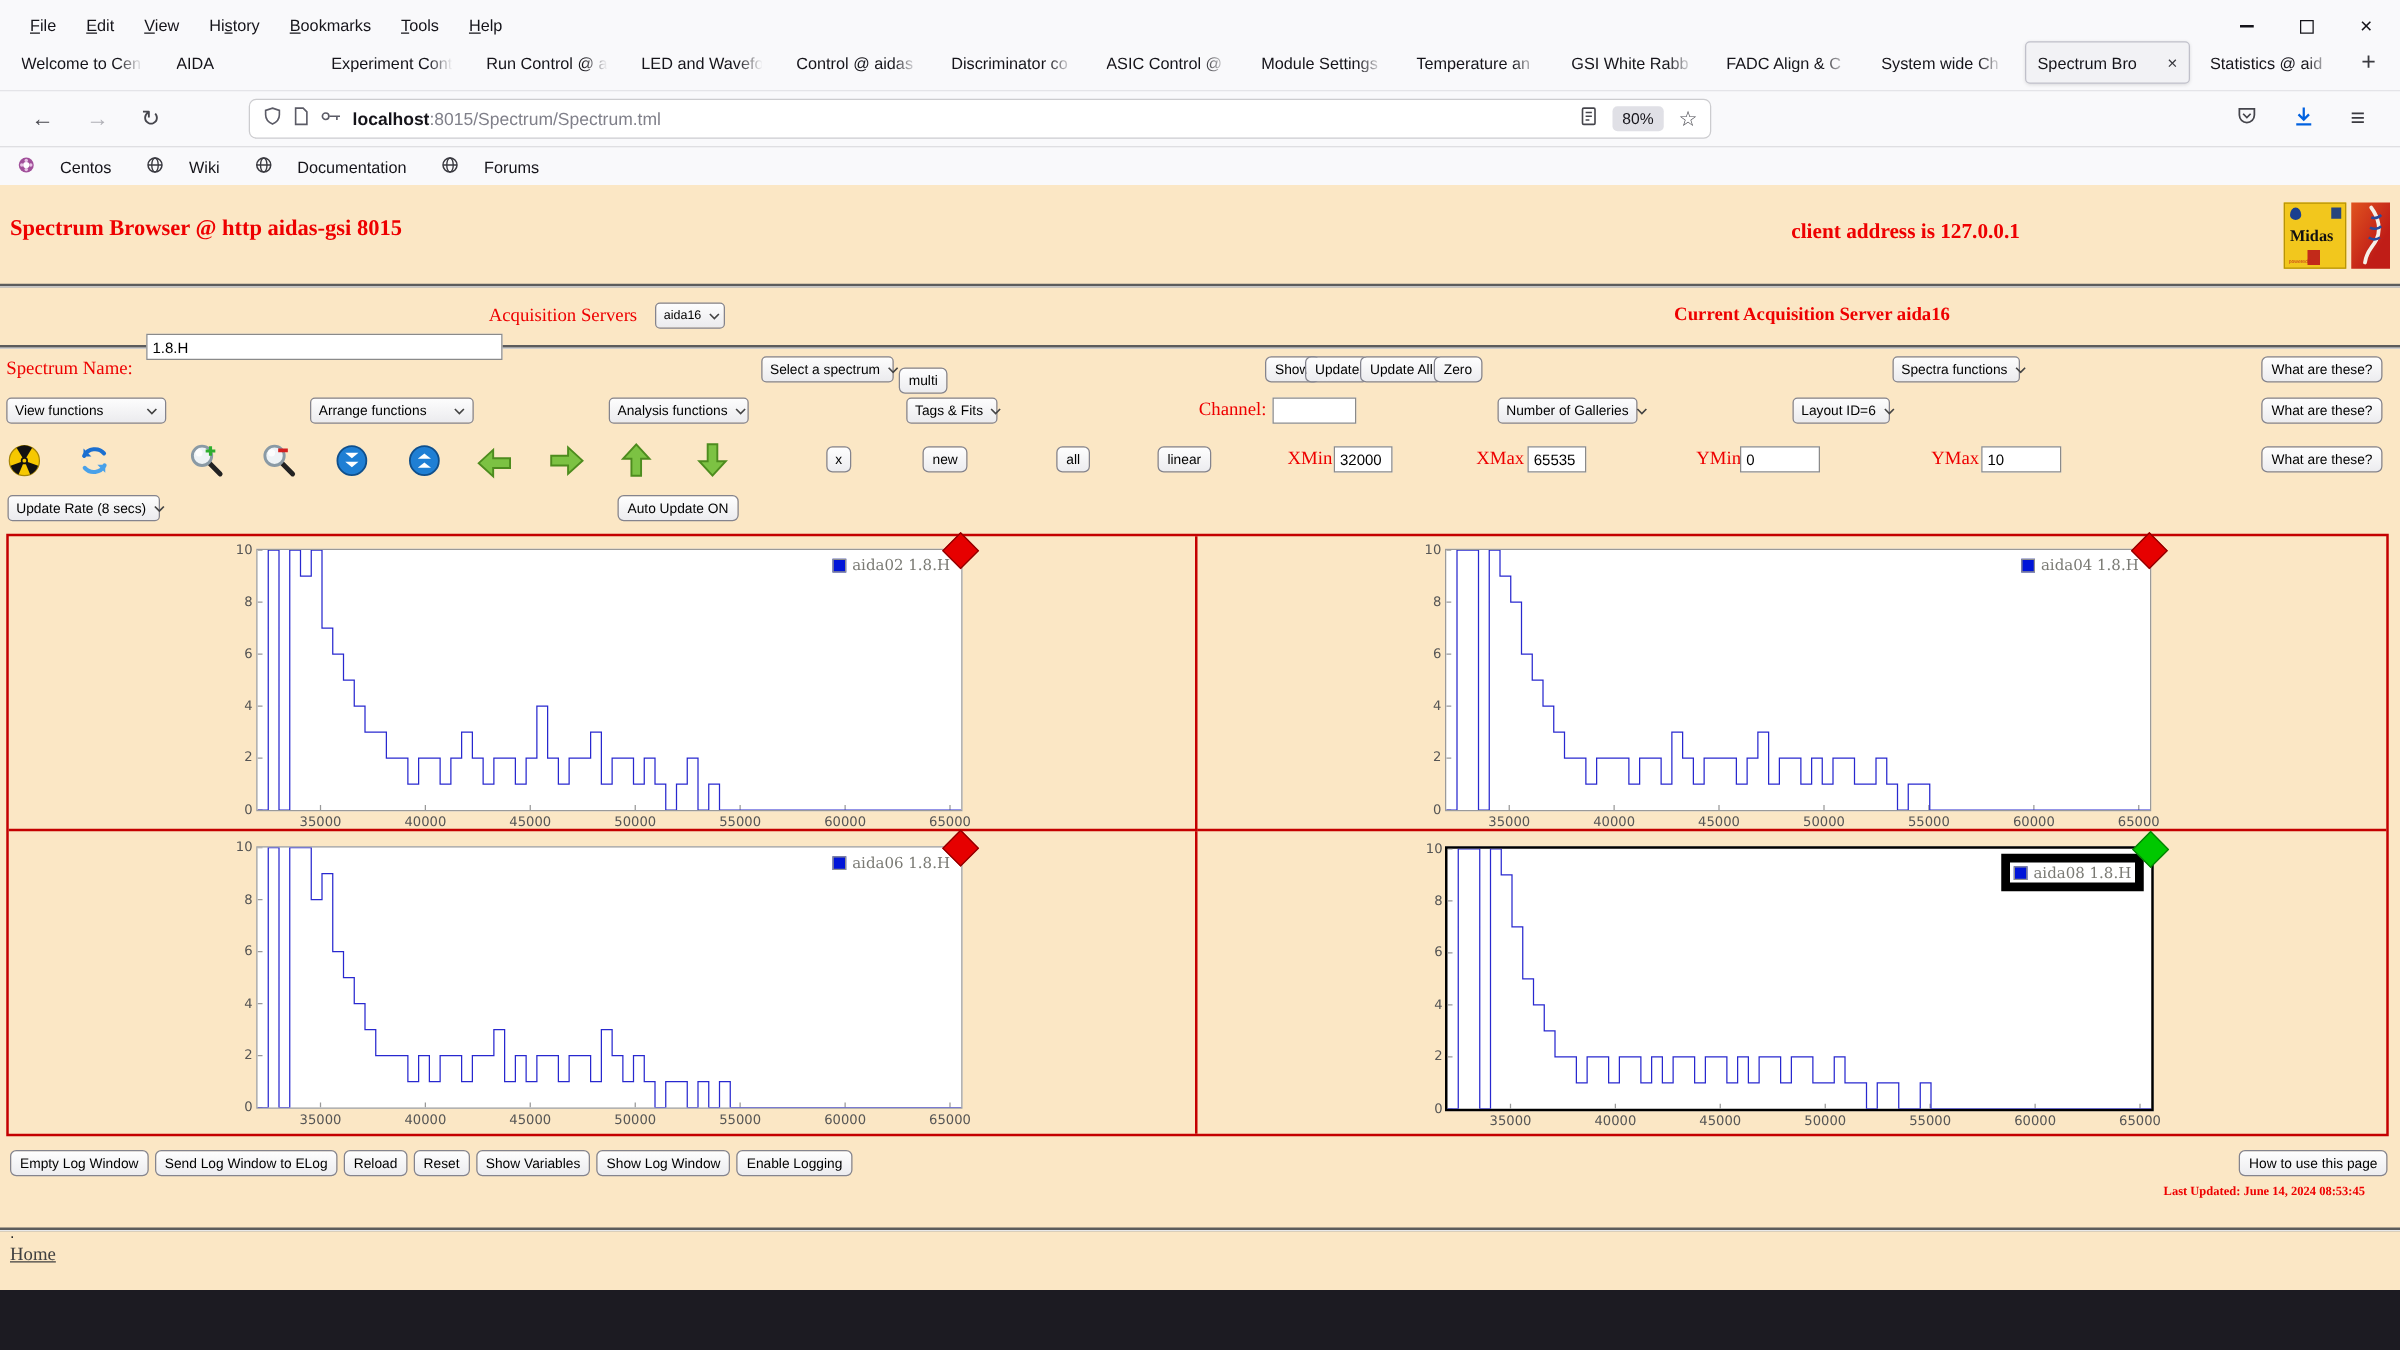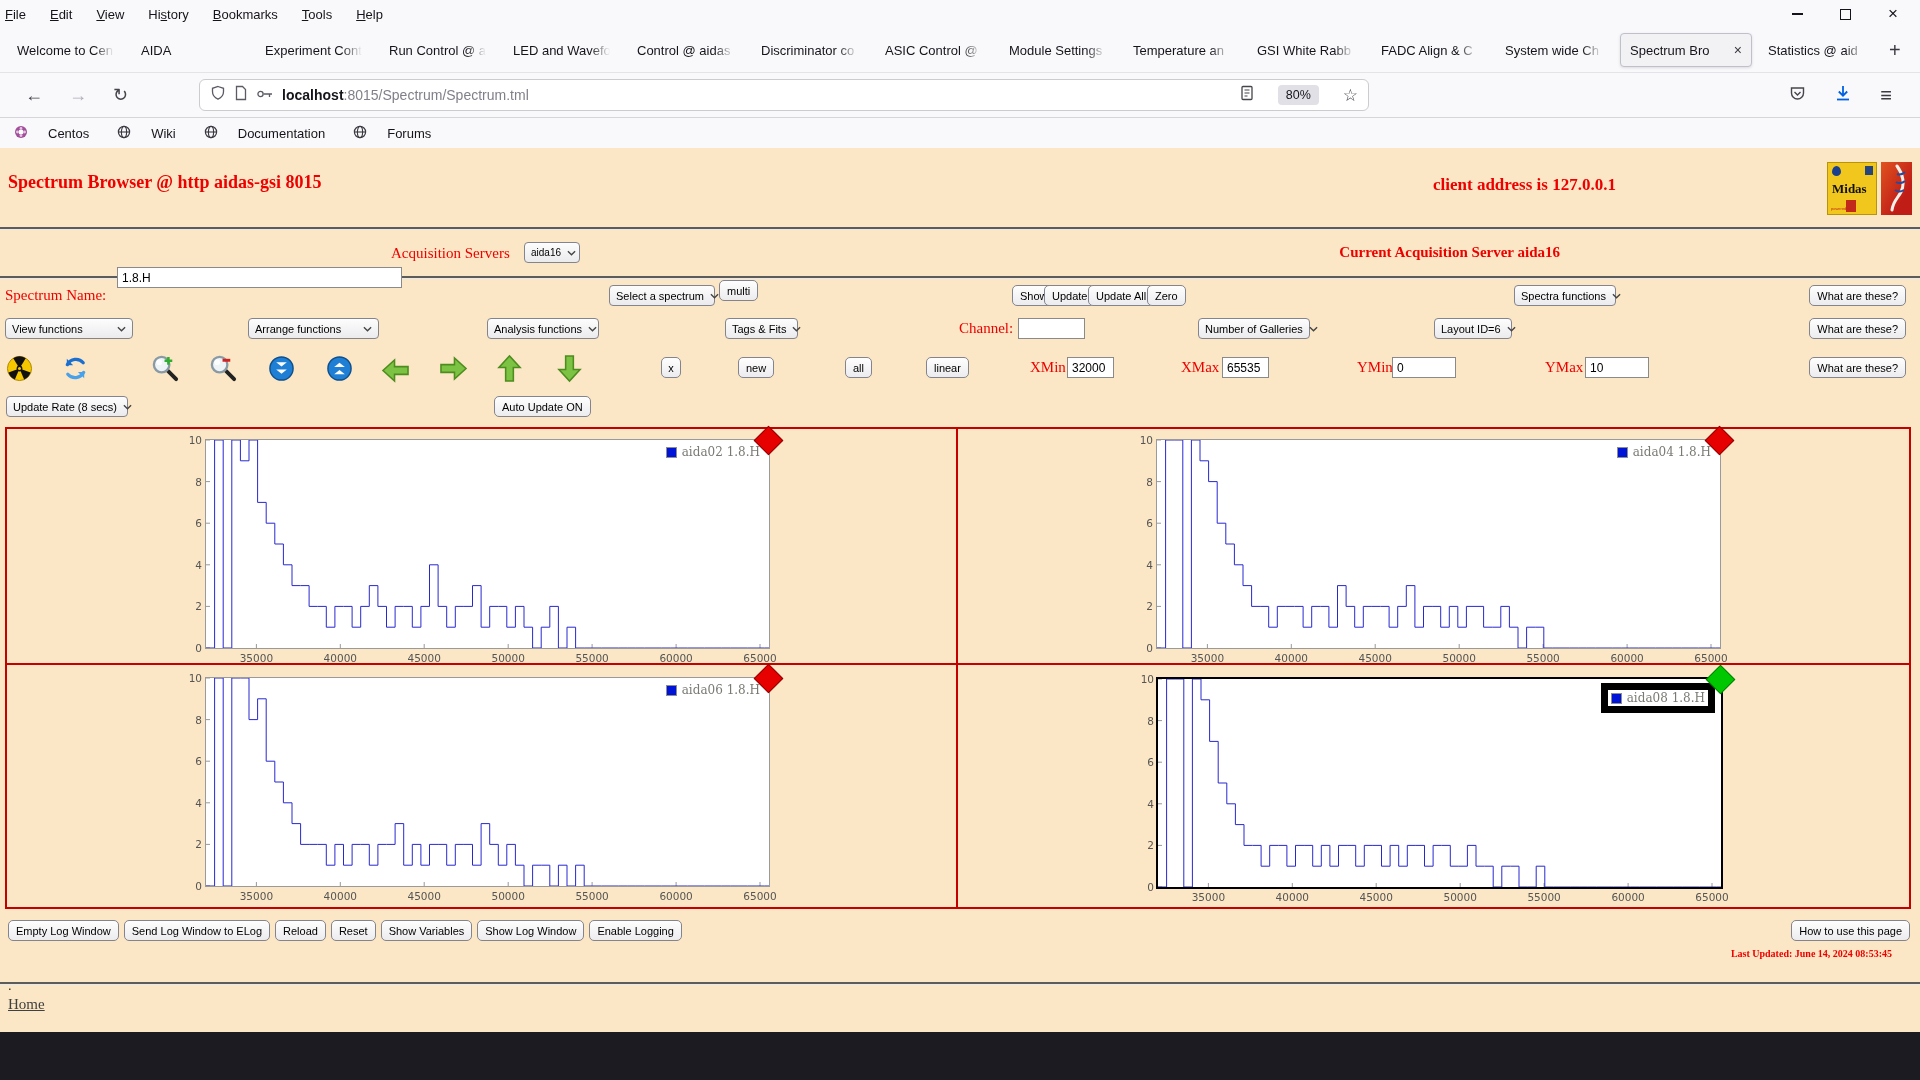--- a/index.html
+++ b/index.html
@@ -1,19 +1,19 @@
 <!DOCTYPE html>
 <html><head>
 <meta charset="utf-8">
 <style>
   html,body{margin:0;padding:0}
   body{width:1920px;height:1080px;background:#1c1b22;font-family:"Liberation Sans",sans-serif;overflow:hidden;position:relative}
   
   .chrome{background:#f9f9fb}
-  .titlebar{height:28px;display:flex;align-items:center;padding-left:5px;background:#f9f9fb}
+  .titlebar{height:28px;display:flex;align-items:flex-end;padding-left:24px;background:#f9f9fb}
   .menu-item{font-size:13px;color:#15141a;margin-right:24px;cursor:default}
   .menu-item u{text-decoration:underline}
   .win-controls{margin-left:auto;display:flex;align-items:center;gap:34px;padding-right:20px}
   .wc{width:14px;height:14px;display:flex;align-items:center;justify-content:center;color:#15141a}
   .wc .min{width:11px;height:2px;background:#15141a}
   .wc .max{width:9px;height:9px;border:1.5px solid #15141a}
   .wc.close{font-size:17px;line-height:14px}
   .tabbar{height:44px;display:flex;align-items:center;padding:0 8px;background:#f9f9fb}
   .tab{width:117px;height:34px;display:flex;align-items:center;padding:0 9px;margin-right:7px;border-radius:4px;box-sizing:border-box;color:#15141a;font-size:13px;cursor:default}
   .tab-label{white-space:nowrap;overflow:hidden;width:100%;
@@ -22,21 +22,21 @@
   .tab.active{background:#f2f2f5;border:1px solid #c0c0ca;box-shadow:0 1px 3px rgba(0,0,0,.12);width:132px}
   .tab .close-x{font-size:14px;color:#3a3a40;margin-left:2px}
   .newtab{font-size:20px;color:#3a3a40;margin-left:6px}
   .navbar{height:44px;display:flex;align-items:center;background:#f9f9fb;border-top:1px solid #e4e4e8;border-bottom:1px solid #d6d6da;padding:0 12px}
   .nav-ico{font-size:18px;color:#45454c;margin:0 13px}
   .nav-ico.dim{color:#b0b0b6}
   .urlbar{margin-left:58px;width:1170px;height:32px;background:#fff;border:1px solid #cccccf;border-radius:6px;display:flex;align-items:center;padding:0 10px;box-sizing:border-box}
   .urlbar svg{flex:none}
   .url-text{font-size:14px;color:#15141a;margin-left:8px;white-space:nowrap}
   .url-text .dim{color:#80808a}
-  .url-right{margin-left:auto;display:flex;align-items:center;gap:24px}
+  .url-right{margin-left:auto;display:flex;align-items:center;gap:12px}
   .zoom-pill{background:#e0e0e6;border-radius:4px;font-size:12.5px;padding:3px 8px;color:#15141a}
   .star{font-size:17px;color:#45454c}
   .nav-right{margin-left:auto;display:flex;align-items:center;gap:28px;padding-right:16px}
   .hamburger{font-size:20px;color:#3a3a40}
   .bookmarksbar{height:30px;display:flex;align-items:center;background:#f9f9fb;padding-left:14px;gap:28px}
   .bookmark{display:flex;align-items:center;gap:20px;font-size:13px;color:#15141a}
   
   .page{position:relative;width:1920px;height:886px;background:#fbe7c5;overflow:hidden}
   .rule{position:absolute;left:0;width:100%;height:2px;background:#5c5c5c;border-bottom:1px solid #e9e9e9}
   .rlab{position:absolute;color:#ee0000;font-family:"Liberation Serif",serif;font-size:15px;white-space:nowrap}
@@ -272,21 +272,21 @@
 
   <div>
     <div class="rlab" style="left:5px;top:139px">Spectrum Name:</div>
     <input class="tin" style="left: 117px; top: 119px; width: 285px;" value="1.8.H">
     <div class="sel" style="left:609px;top:137px;width:106px">
       <span>Select a spectrum</span>
         <svg class="chev" viewBox="0 0 10 6">
           <path d="M1 1l4 4 4-4" fill="none" stroke="#444" stroke-width="1.5"></path>
         </svg>
     </div>
-    <div class="btn" style="left:719px;top:132px">multi</div>
+    <div class="btn" style="left:719px;top:146px">multi</div>
     <div class="btn" style="left:1012px;top:137px">Show</div>
     <div class="btn" style="left:1044px;top:137px">Update</div>
     <div class="btn" style="left:1088px;top:137px">Update All</div>
     <div class="btn" style="left:1147px;top:137px">Zero</div>
     <div class="sel" style="left:1514px;top:137px;width:102px">
       <span>Spectra functions</span>
         <svg class="chev" viewBox="0 0 10 6">
           <path d="M1 1l4 4 4-4" fill="none" stroke="#444" stroke-width="1.5"></path>
         </svg>
     </div>

